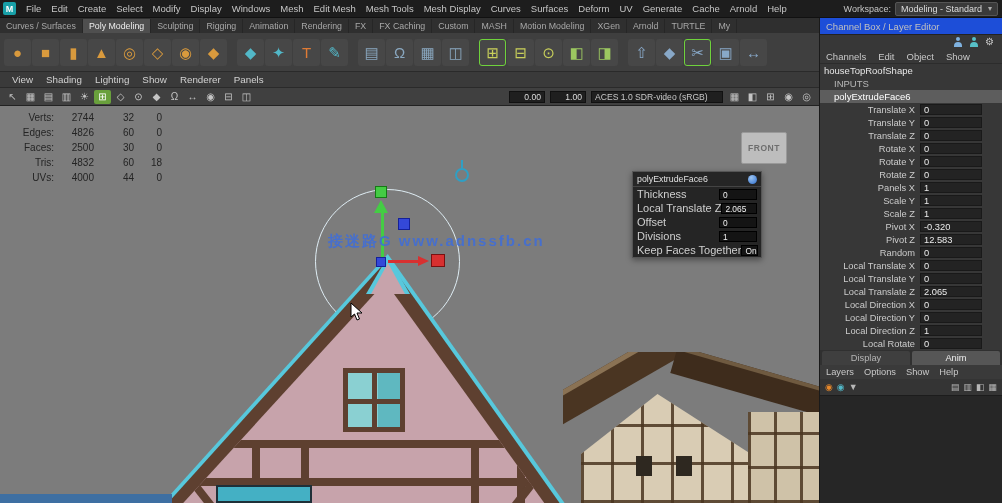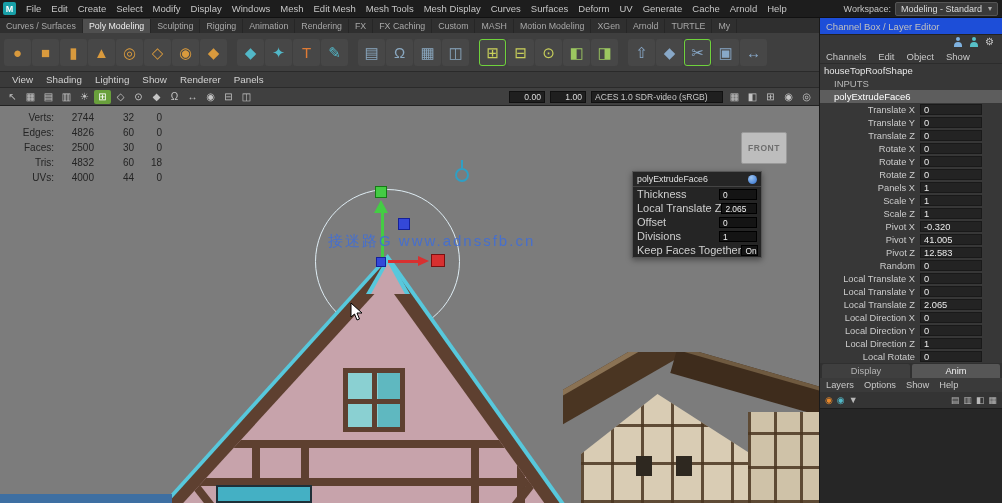--- a/index.html
+++ b/index.html
@@ -107,21 +107,21 @@
   .g-line{left:381px;top:107px;width:3px;height:45px;background:#44cc44}
   .b-square-c{left:376px;top:151px;width:10px;height:10px;background:#3448d8;border:1px solid #14209a}
   .b-square-u{left:398px;top:112px;width:12px;height:12px;background:#3448d8;border:1px solid #14209a}
   .r-line{left:388px;top:154px;width:30px;height:3px;background:#d83030}
   .r-arrow{left:418px;top:150px;width:0;height:0;border-top:5px solid transparent;
            border-bottom:5px solid transparent;border-left:11px solid #d83030}
   .r-square{left:431px;top:148px;width:14px;height:13px;background:#d83030;border:1px solid #7a1010}
   .pivot-circle{left:455px;top:62px;width:14px;height:14px;border:2px solid #2f9fc4;border-radius:50%}
   .pivot-stem{left:461px;top:54px;width:2px;height:8px;background:#2f9fc4}
 
-  .watermark{position:absolute;left:328px;top:126px;font-size:15px;font-weight:normal;letter-spacing:2px;
+  .watermark{position:absolute;left:328px;top:126px;font-size:15px;font-weight:bold;letter-spacing:2px;
              color:#3a6ce0;opacity:.8;white-space:nowrap}
 
   .front-plate{position:absolute;left:741px;top:26px;width:46px;height:32px;background:#bdbdbd;
                border:1px solid #999;border-radius:2px;color:#6e6e6e;font-size:8.5px;font-weight:bold;
                display:flex;align-items:center;justify-content:center;letter-spacing:.5px}
 
   .cursor{position:absolute;left:350px;top:196px}
 
   
   .xpanel{position:absolute;left:632px;top:65px;width:130px;background:rgba(32,32,32,.94);
@@ -585,24 +585,20 @@
         <div class="cb-row">
           <span class="an">Scale Z</span>
           <span class="av">1</span>
         </div>
 
         <div class="cb-row">
           <span class="an">Pivot X</span>
           <span class="av">-0.320</span>
         </div>
 
-        <div class="cb-row">
-          <span class="an">Pivot Y</span>
-          <span class="av">41.005</span>
-        </div>
 
         <div class="cb-row">
           <span class="an">Pivot Z</span>
           <span class="av">12.583</span>
         </div>
 
         <div class="cb-row">
           <span class="an">Random</span>
           <span class="av">0</span>
         </div>

